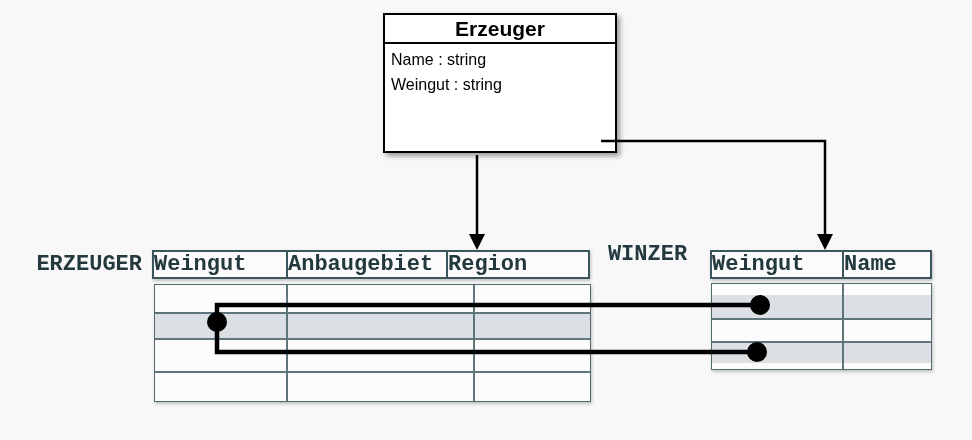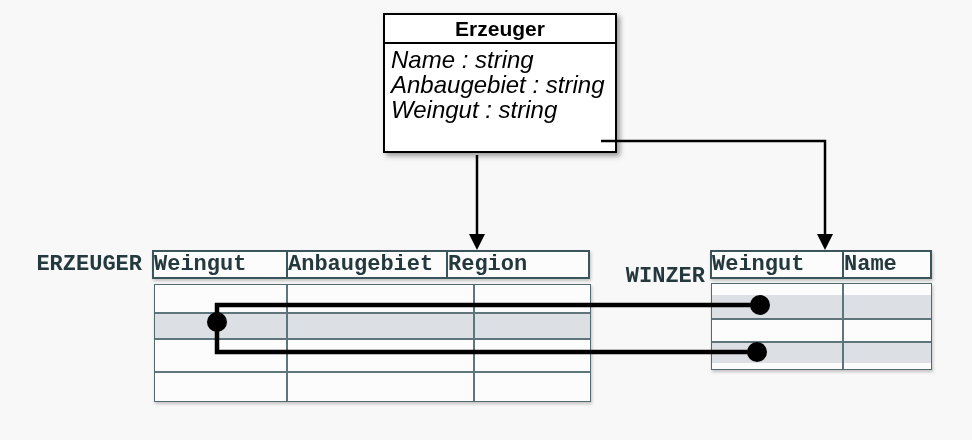--- a/index.html
+++ b/index.html
@@ -20,21 +20,21 @@
   .classbox{
     position:absolute;left:383px;top:13px;width:234px;height:140px;
     box-sizing:border-box;border:2px solid #000;background:#fff;
     box-shadow:3px 3px 5px rgba(0,0,0,.38);
   }
   .classbox-title{
     height:27px;line-height:27px;border-bottom:2px solid #000;
     text-align:center;font-size:21px;font-weight:bold;color:#000;
   }
   .classbox-attrs{padding:3px 6px 0 6px;}
-  .attr{font-size:24px;line-height:25px;color:#000;white-space:nowrap;font-style:italic;}
+  .attr{font-size:16px;line-height:25px;color:#000;white-space:nowrap;}
   
   .tlabel{
     position:absolute;font-family:"Liberation Mono",monospace;
     font-weight:bold;font-size:22px;line-height:28px;color:var(--ink);
     text-align:right;white-space:nowrap;
   }
   
   .thead{
     position:absolute;box-sizing:border-box;border:2px solid var(--line-strong);
     background:var(--cell);display:flex;height:29px;
@@ -59,21 +59,20 @@
 </style>
 </head>
 <body>
 
 <div class="stage">
 
   <div class="classbox">
     <div class="classbox-title">Erzeuger</div>
     <div class="classbox-attrs">
       <div class="attr">Name : string</div>
-      <div class="attr">Anbaugebiet : string</div>
       <div class="attr">Weingut : string</div>
     </div>
   </div>
 
   <div class="tlabel" style="left:28px;top:251px;width:114px;">ERZEUGER</div>
 
   <div class="thead" style="left:152px;top:250px;width:438px;">
     <div class="th" style="width:132px;">Weingut</div>
     <div class="th" style="width:160px;">Anbaugebiet</div>
     <div class="th" style="width:116px;">Region</div>
@@ -81,21 +80,21 @@
 
   <div class="tbody" style="left:154px;top:284px;width:437px;height:118px;">
     <div class="band" style="top:27px;height:26px;"></div>
     <div class="hline" style="top:27px;"></div>
     <div class="hline" style="top:53px;"></div>
     <div class="hline" style="top:86px;"></div>
     <div class="vline" style="left:131px;"></div>
     <div class="vline" style="left:318px;"></div>
   </div>
 
-  <div class="tlabel" style="left:590px;top:263px;width:115px;">WINZER</div>
+  <div class="tlabel" style="left:590px;top:241px;width:115px;text-align:center;">WINZER</div>
 
   <div class="thead" style="left:710px;top:250px;width:222px;">
     <div class="th" style="width:130px;">Weingut</div>
     <div class="th" style="width:88px;">Name</div>
   </div>
 
   <div class="tbody" style="left:711px;top:283px;width:221px;height:87px;">
     <div class="band" style="top:11px;height:23px;"></div>
     <div class="band" style="top:57px;height:22px;"></div>
     <div class="hline" style="top:34px;"></div>

